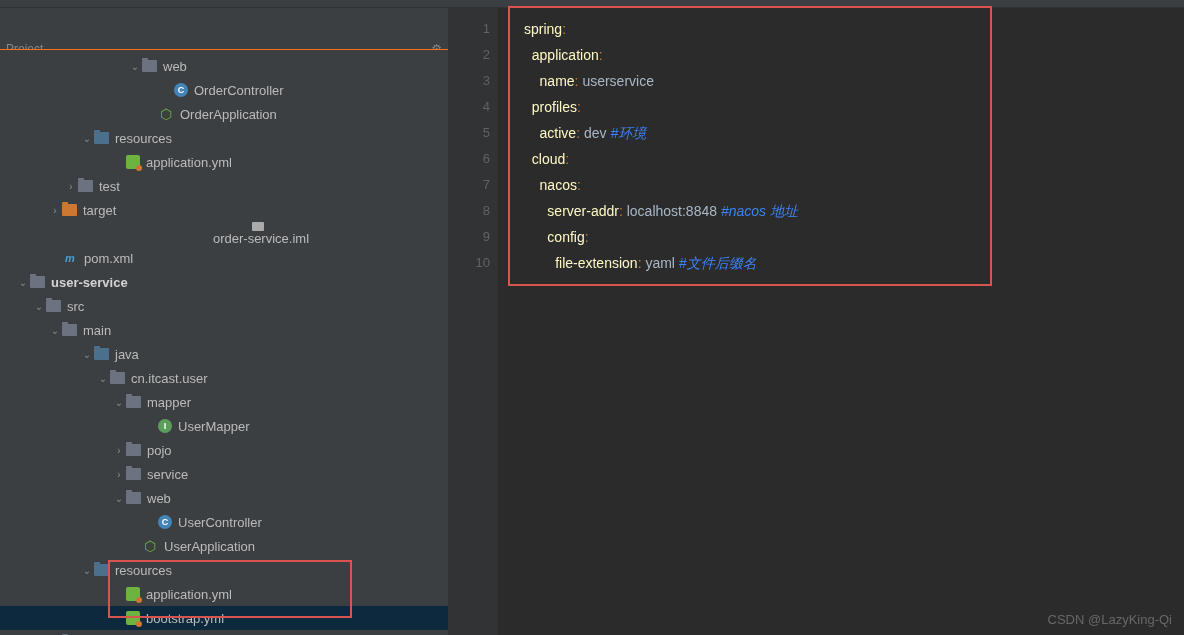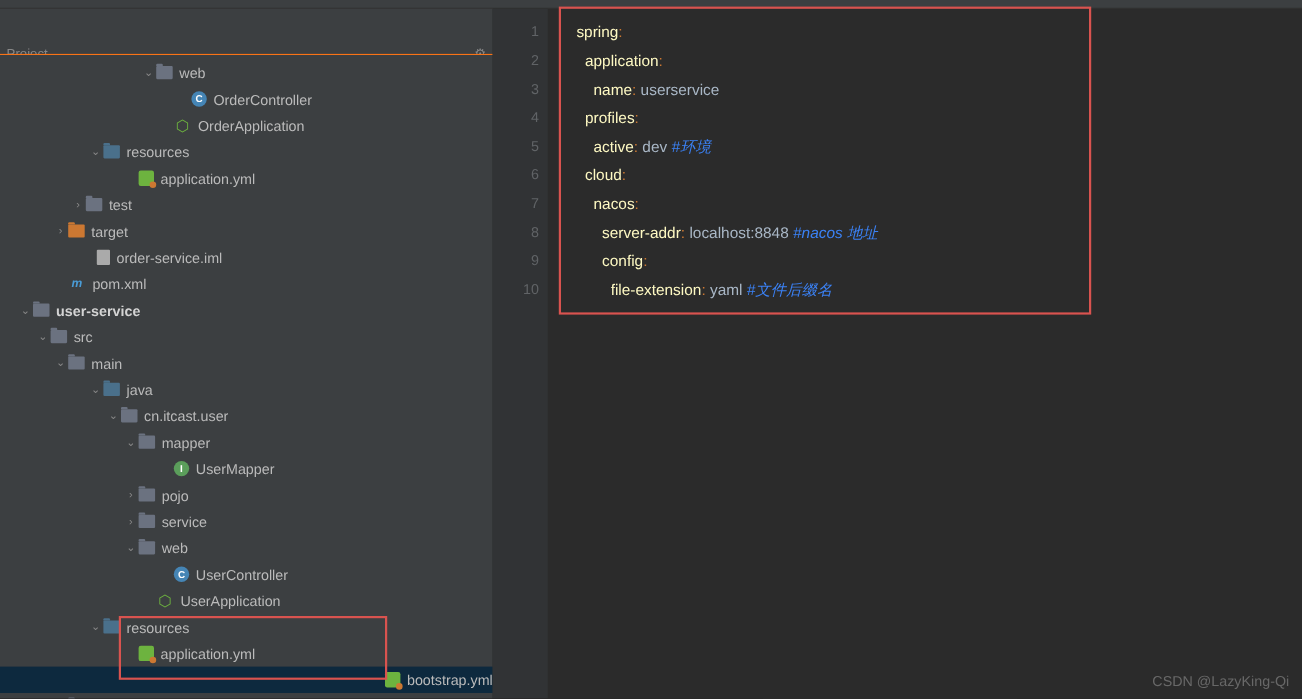--- a/index.html
+++ b/index.html
@@ -4,21 +4,21 @@
 <style>
 * { margin:0; padding:0; box-sizing:border-box; font-family:"Segoe UI",Arial,sans-serif; }
 body { background:#2b2b2b; color:#bbb; width:1184px; height:635px; overflow:hidden; position:relative; }
 .top-bar { height:8px; background:#3c3f41; border-bottom:1px solid #323232; display:flex; }
 .main { display:flex; height:627px; }
 .sidebar { width:448px; background:#3c3f41; overflow:hidden; position:relative; }
 .proj-hdr { display:flex; align-items:flex-start; padding:2px 6px; color:#888; font-size:12px; border-bottom:1px solid #f97316; height:10px; overflow:hidden;margin-top:32px; }
 .proj-hdr .sp { flex:1; }
 .tree { font-size:13px; padding-top:4px; }
 .row { display:flex; align-items:center; height:24px; cursor:pointer; white-space:nowrap; }
-.row.sel { background:#0d293e; color:#fff;justify-content:flex-end; }
+.row.sel { background:#0d293e; color:#fff; }
 .row.bold .lbl { font-weight:bold; color:#d4d4d4; }
 .chev { width:14px; text-align:center; color:#888; font-size:10px; user-select:none; }
 .ico { width:16px; height:16px; margin-right:6px; display:inline-flex; align-items:center; justify-content:center; font-size:11px; border-radius:2px; }
 .ico-folder { background:#6b7280; width:15px; height:12px; border-radius:1px; position:relative; }
 .ico-folder::before { content:""; position:absolute; top:-2px; left:0; width:6px; height:2px; background:#6b7280; border-radius:1px 1px 0 0; }
 .ico-folder.root { background:#cc7832; }
 .ico-folder.root::before { background:#cc7832; }
 .ico-folder.src { background:#4a708b; }
 .ico-folder.src::before { background:#4a708b; }
 .ico-class { background:#4585b5; color:#fff; border-radius:50%; width:14px; height:14px; font-size:9px; font-weight:bold; }
@@ -81,21 +81,21 @@
         <div class="row" style="padding-left: 64px;">
           <span class="chev">›</span>
           <span class="ico ico-folder"></span>
           <span class="lbl">test</span>
         </div>
         <div class="row" style="padding-left: 48px;">
           <span class="chev">›</span>
           <span class="ico ico-folder root"></span>
           <span class="lbl">target</span>
         </div>
-        <div class="row" style="padding-left: 74px;">
+        <div class="row" style="padding-left: 74px; flex-direction: column;">
           <span class="chev"></span>
           <span class="ico ico-file"></span>
           <span class="lbl">order-service.iml</span>
         </div>
         <div class="row" style="padding-left: 48px;">
           <span class="chev"></span>
           <span class="ico ico-maven">m</span>
           <span class="lbl">pom.xml</span>
         </div>
         <div class="row bold" style="padding-left: 16px;">

